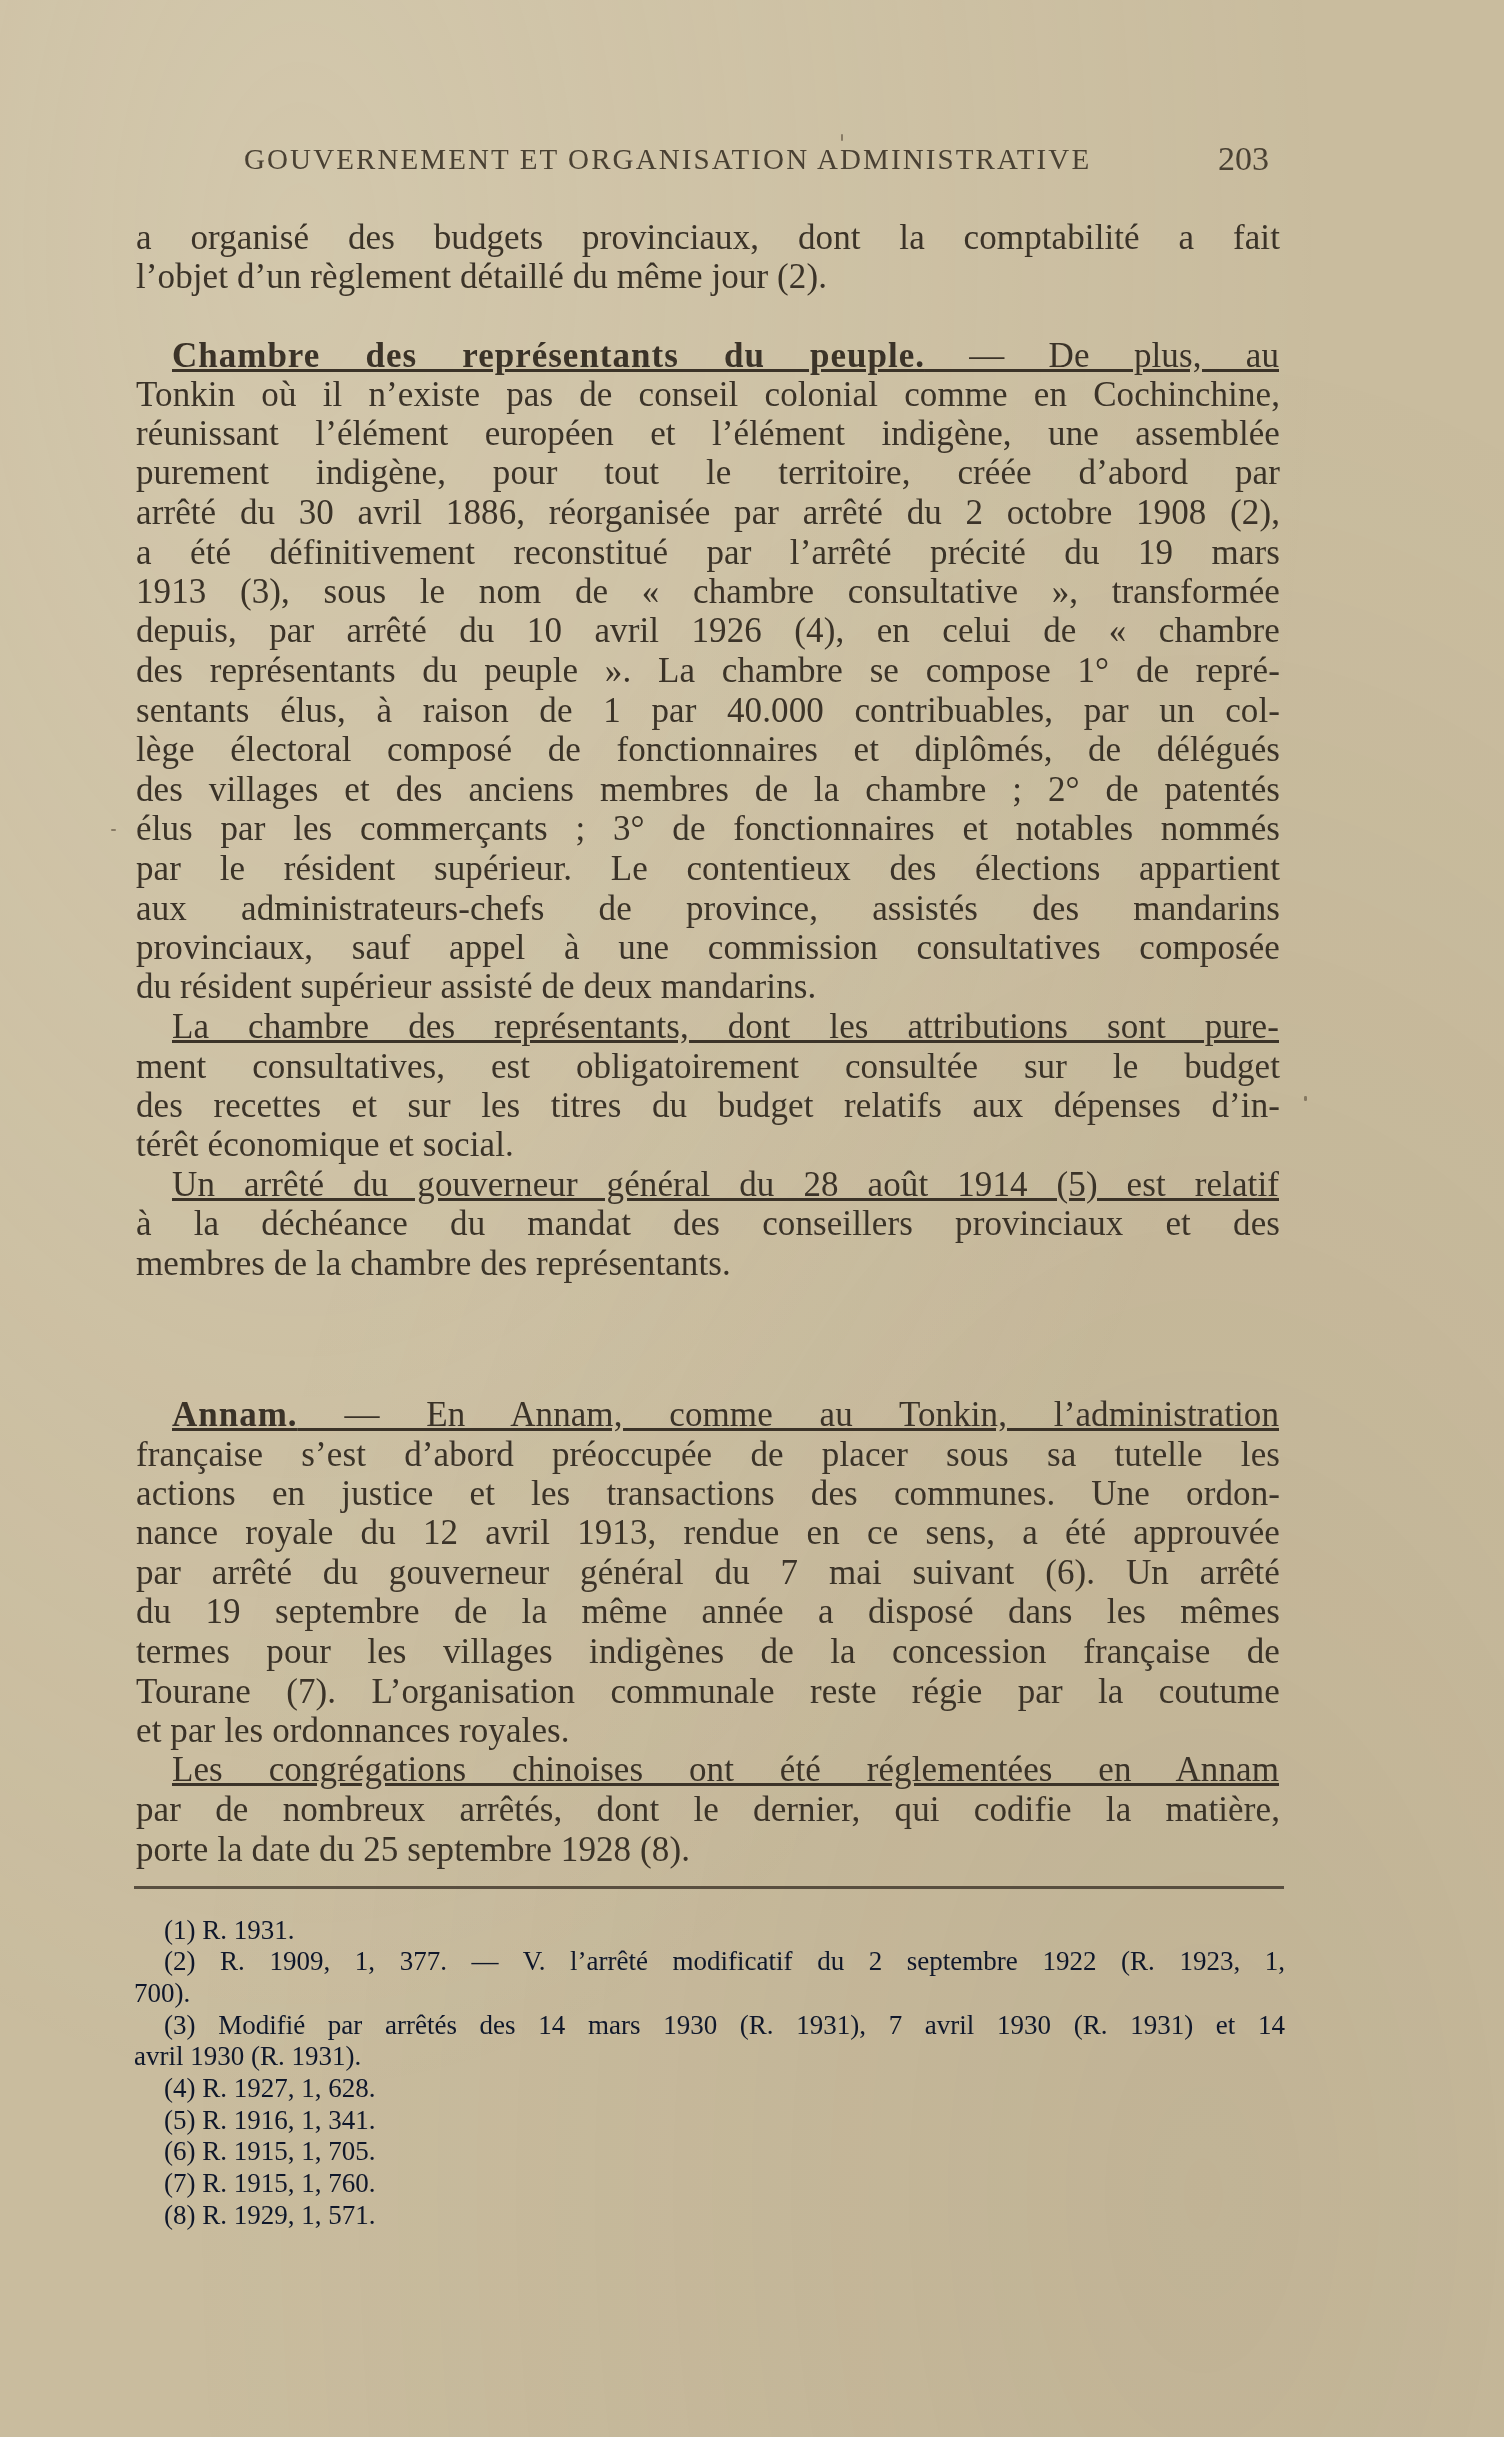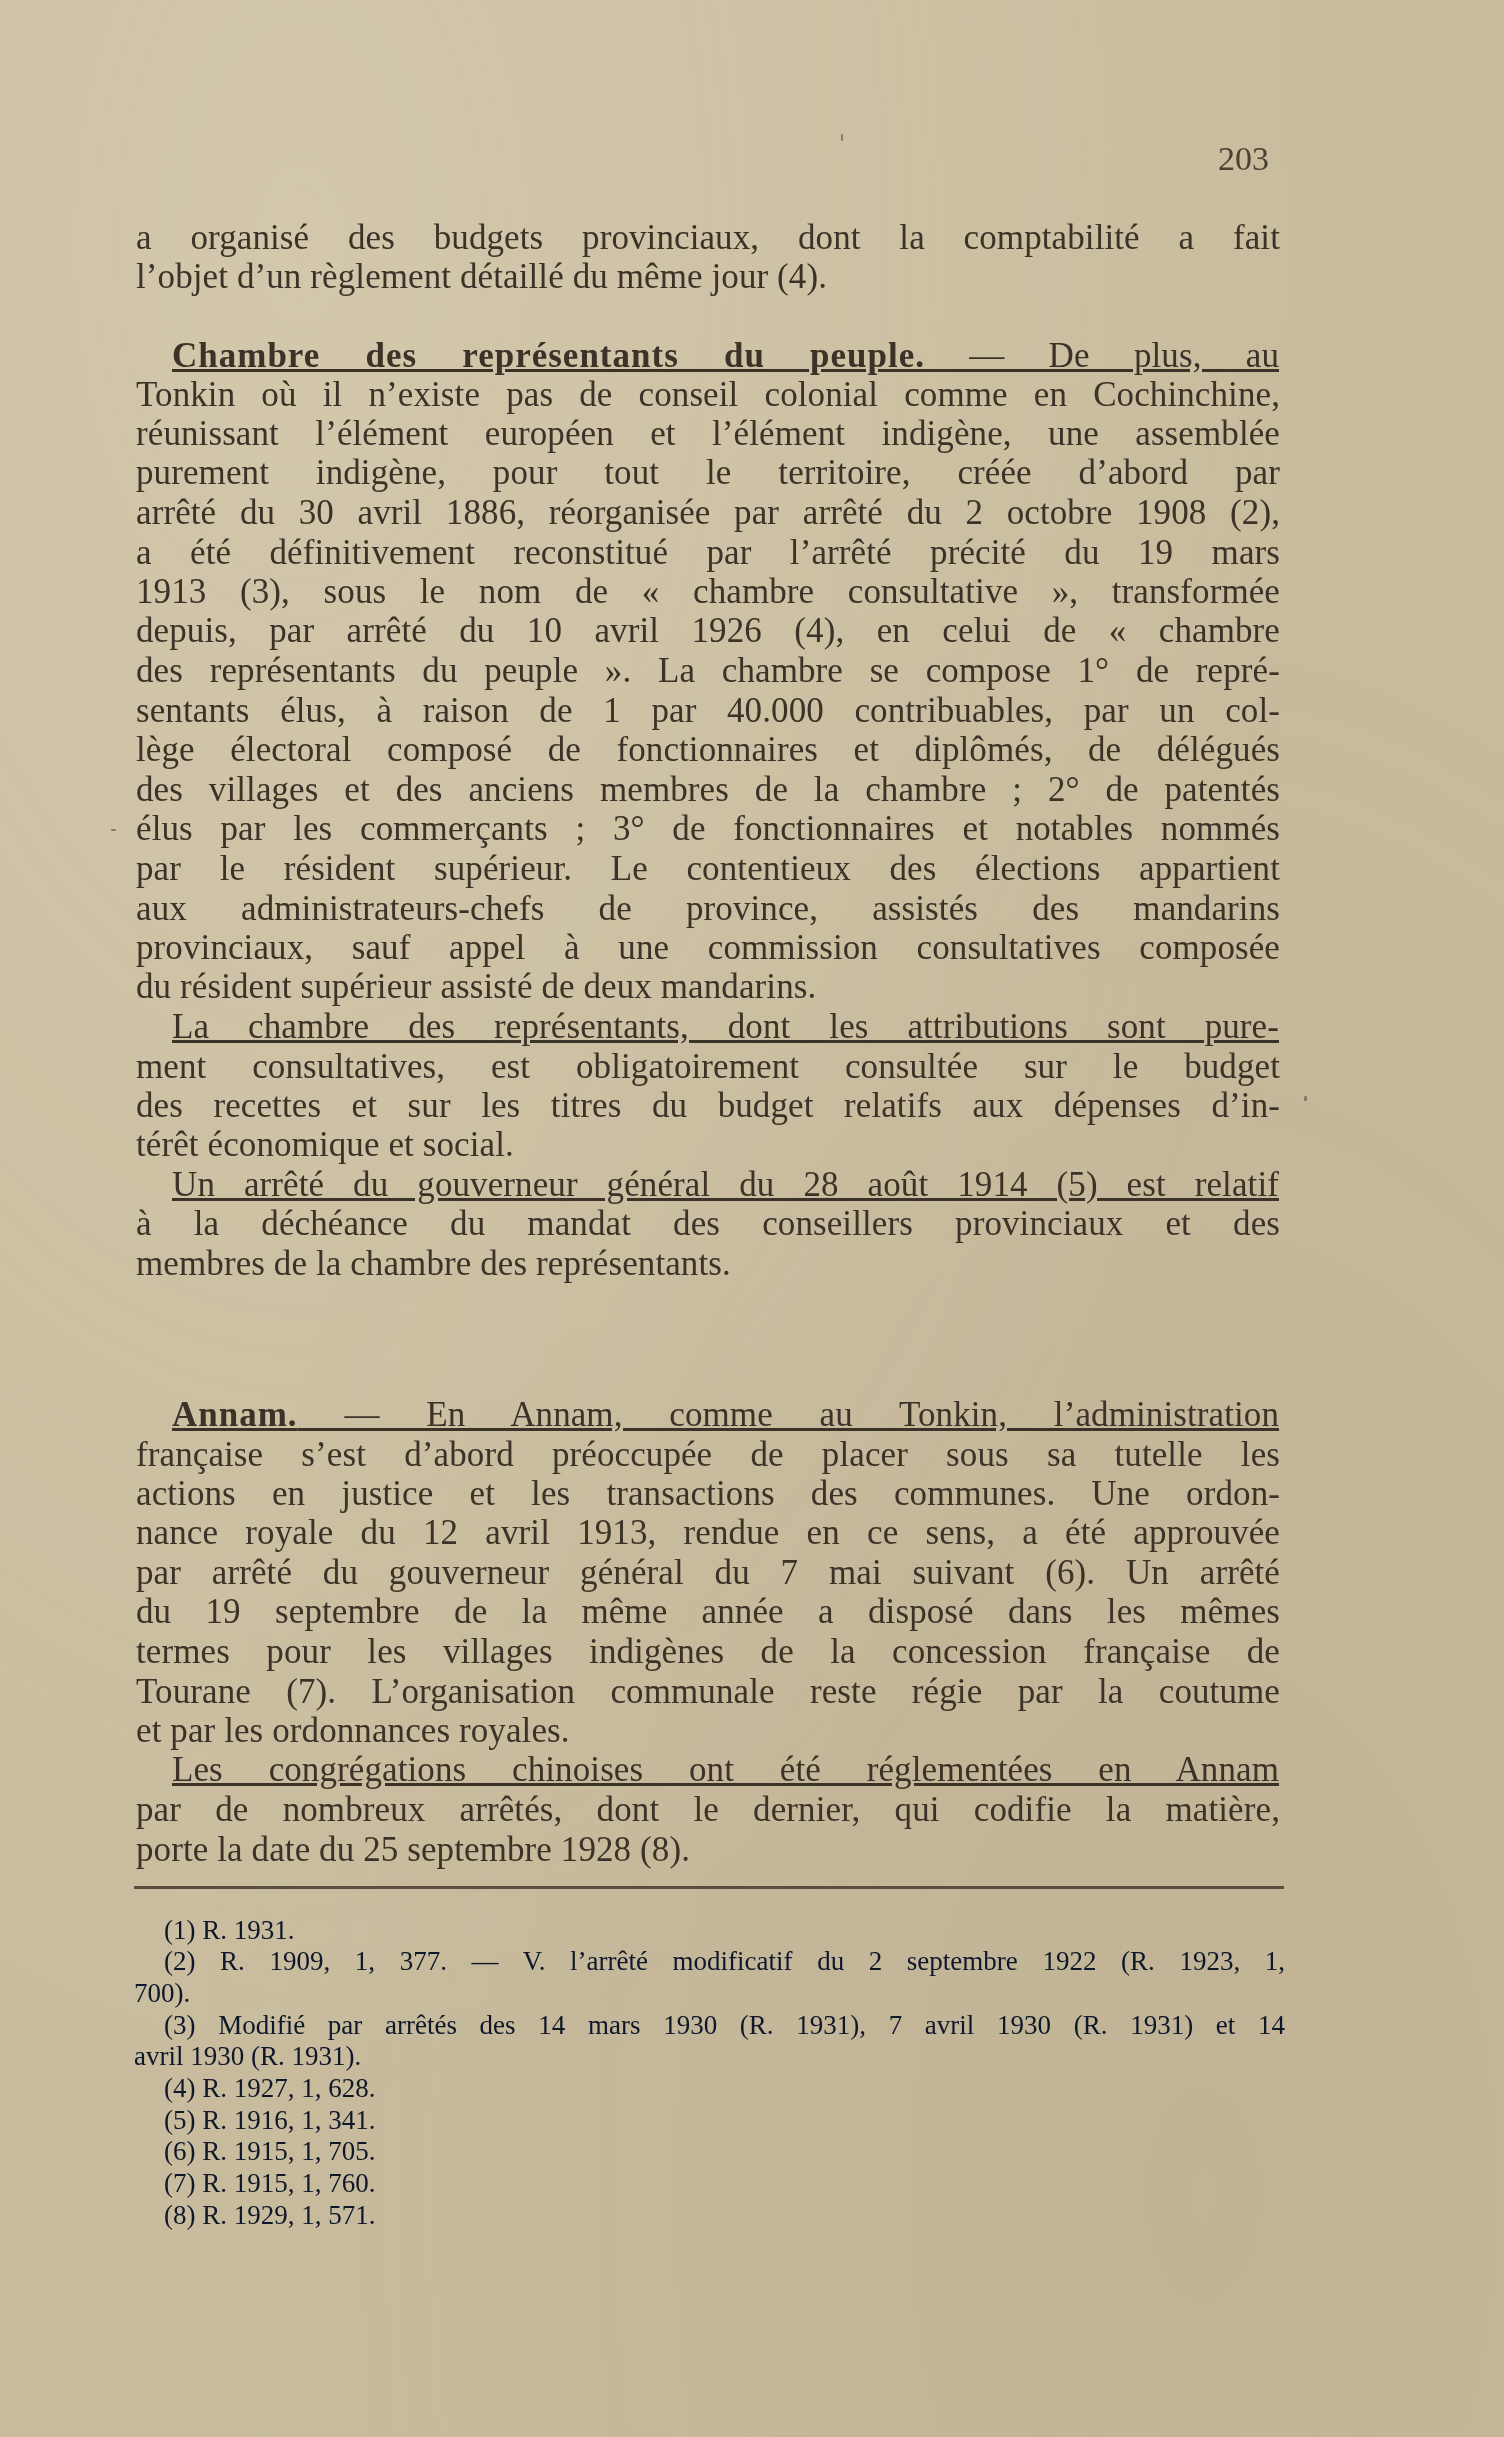--- a/index.html
+++ b/index.html
@@ -48,25 +48,26 @@
   }
   .fn.last { text-align-last: left; }
   .fn.indent { left: 164px; width: 1121px; }
   .speck { position: absolute; width: 5.2px; height: 2px; background: #6a5d48; border-radius: 1.3px; opacity: 0.7; }
 </style>
 </head>
 <body>
 
 <div class="page">
 
+  <div class="running-head">GOUVERNEMENT ET ORGANISATION ADMINISTRATIVE</div>
   <div class="page-number">203</div>
 
   <div>
     <div class="line" style="top:218px">a organisé des budgets provinciaux, dont la comptabilité a fait</div>
-    <div class="line last" style="top:257px">l’objet d’un règlement détaillé du même jour (4).</div>
+    <div class="line last" style="top:257px">l’objet d’un règlement détaillé du même jour (2).</div>
   </div>
 
   <div>
     <div class="line indent" style="top:336px"><b>Chambre des représentants du peuple.</b><span> — De plus, au</span></div>
     <div class="line" style="top:375px">Tonkin où il n’existe pas de conseil colonial comme en Cochinchine,</div>
     <div class="line" style="top:414px">réunissant l’élément européen et l’élément indigène, une assemblée</div>
     <div class="line" style="top:453px">purement indigène, pour tout le territoire, créée d’abord par</div>
     <div class="line" style="top:493px">arrêté du 30 avril 1886, réorganisée par arrêté du 2 octobre 1908 (2),</div>
     <div class="line" style="top:533px">a été définitivement reconstitué par l’arrêté précité du 19 mars</div>
     <div class="line" style="top:572px">1913 (3), sous le nom de « chambre consultative », transformée</div>

